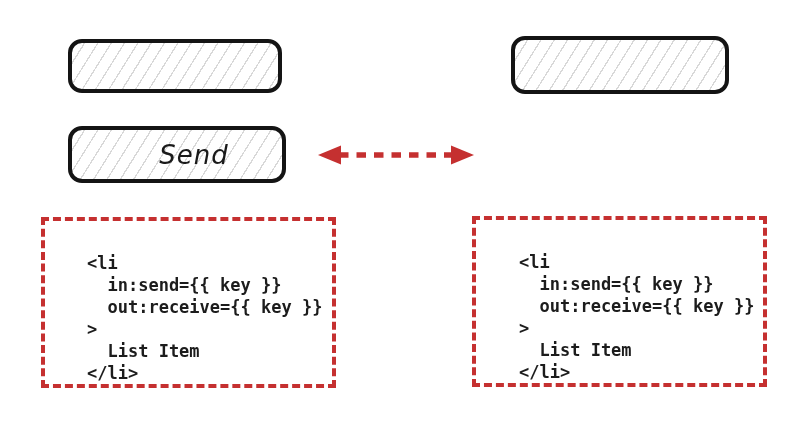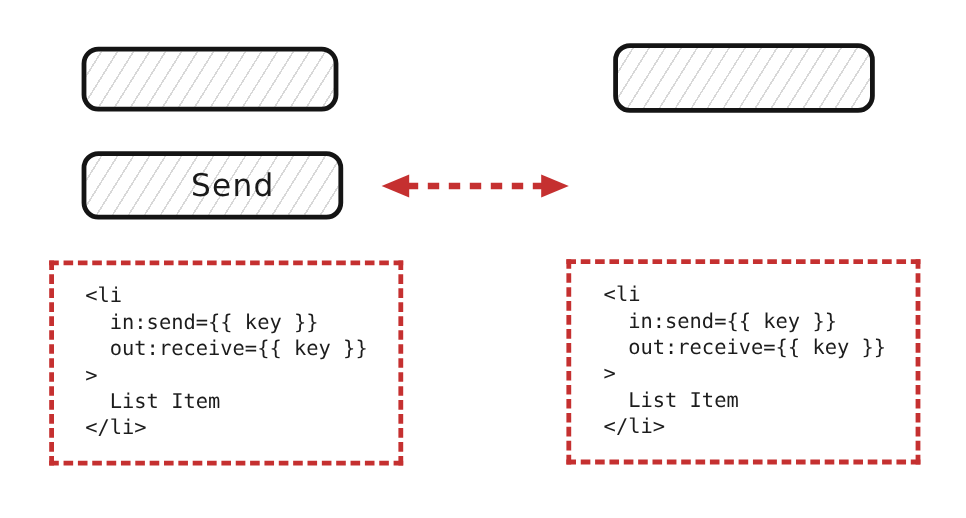--- a/index.html
+++ b/index.html
@@ -26,42 +26,43 @@
       122deg,
       rgba(0,0,0,0) 0px,
       rgba(0,0,0,0) 10px,
       #d8d8d8 10px,
       #d8d8d8 11.3px
     );
   }
   .label-box { display: flex; align-items: center; justify-content: center; }
   .hand {
     font-family: "DejaVu Sans", sans-serif;
+    font-style: italic;
     font-weight: 500;
     font-size: 26px;
     letter-spacing: 1px;
     color: #1a1a1a;
     margin-left: 34px;
   }
   .dashed-black {
     border: 4.5px dashed #161616;
     background: #ffffff;
   }
 
   
   .code-box {
     position: absolute;
     box-sizing: border-box;
     background: #ffffff;
     border: 4px dashed #c53030;
   }
   .code {
-    margin: 0;
+    margin: 16px;
     font-family: "DejaVu Sans Mono", monospace;
-    font-weight: normal;
+    font-weight: bold;
     font-size: 17px;
     line-height: 22px;
     color: #1c1c1c;
     white-space: pre;
   }
 
   .arrow-svg { position: absolute; overflow: visible; }
 </style>
 </head>
 <body>

